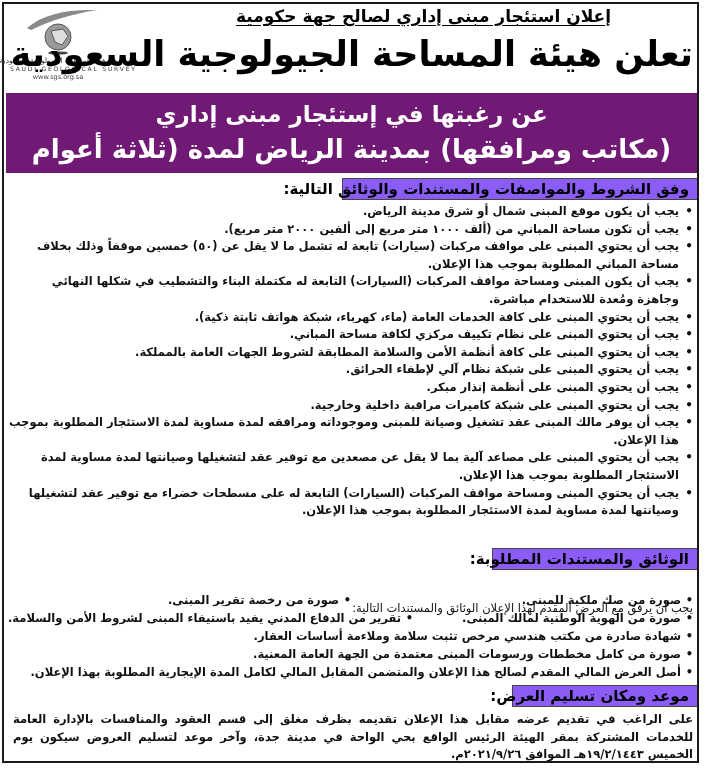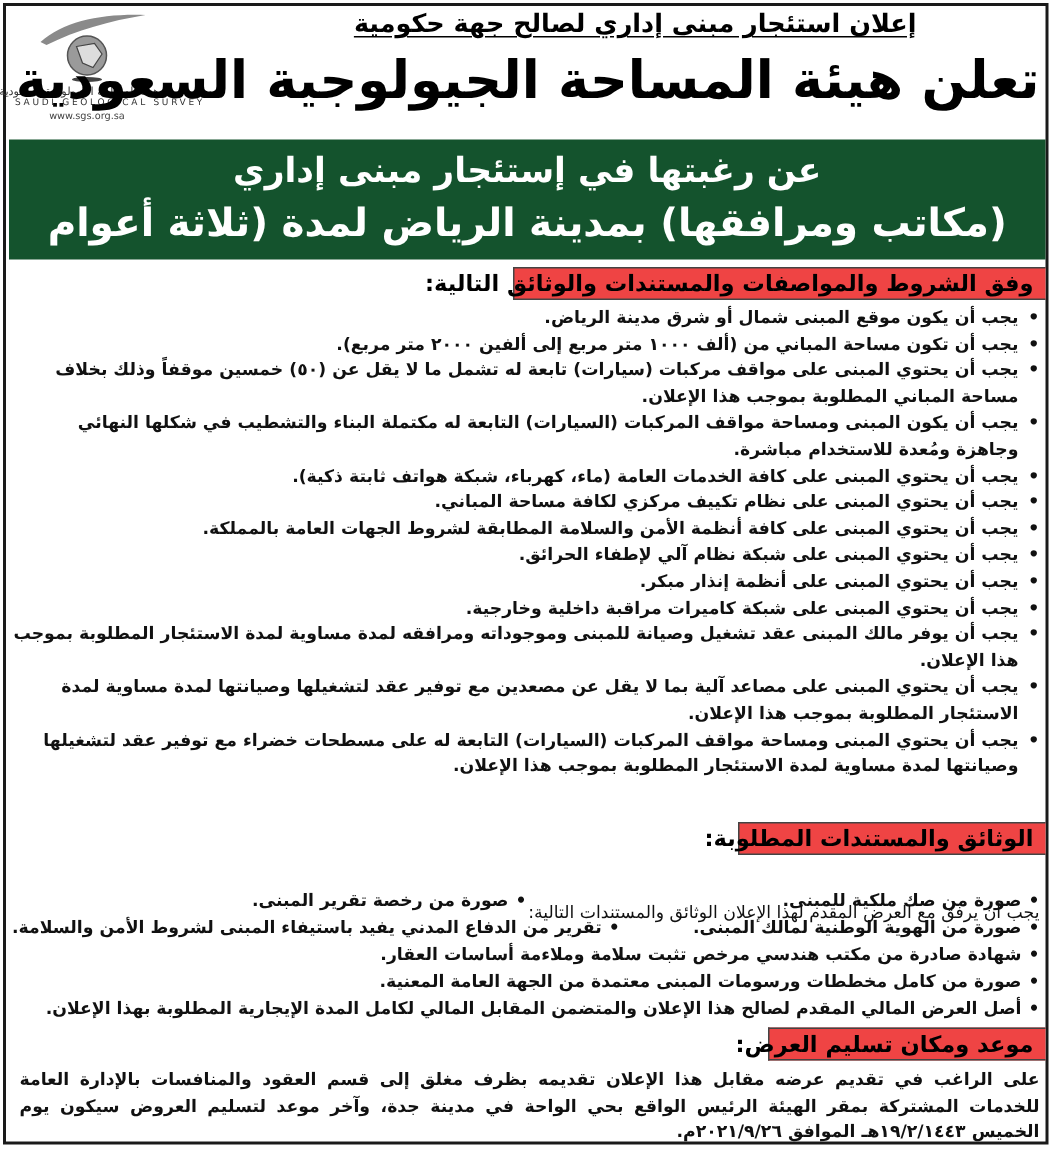--- a/index.html
+++ b/index.html
@@ -23,29 +23,29 @@
     white-space: nowrap; color: #000; text-align: center;
   }
   .main-title {
     position: absolute; right: 8px; top: 30px; direction: rtl;
     font-size: 35px; font-weight: bold; white-space: nowrap; color: #000; letter-spacing: -0.5px;
   }
 
   
   .banner {
     position: absolute; left: 6px; top: 93px; width: 691px; height: 80px;
-    background: #14532d; color: #fff; direction: rtl; text-align: center;
+    background: #701a75; color: #fff; direction: rtl; text-align: center;
   }
   .banner .line1 { font-size: 23px; font-weight: bold; line-height: 30px; margin-top: 6px; }
   .banner .line2 { font-size: 26px; font-weight: bold; line-height: 36px; margin-top: 2px; }
 
   
   .sec-head {
     position: absolute; right: 8px; direction: rtl;
-    background: #ef4444; border: 1px solid #444; border-right: none; box-sizing: border-box;
+    background: #8b5cf6; border: 1px solid #444; border-right: none; box-sizing: border-box;
     font-size: 15px; font-weight: bold; white-space: nowrap; padding: 0 8px; color: #000;
   }
   .sec1 { top: 178px; width: 355px; height: 22px; line-height: 21px; }
   .sec2 { top: 548px; width: 205px; height: 22px; line-height: 21px; }
   .sec3 { top: 685px; width: 185px; height: 22px; line-height: 21px; }
 
   
   .list { position: absolute; right: 12px; direction: rtl; margin: 0; padding: 0; list-style: none; }
   .list li {
     position: relative; padding-right: 14px; font-size: 11.5px; font-weight: bold;

